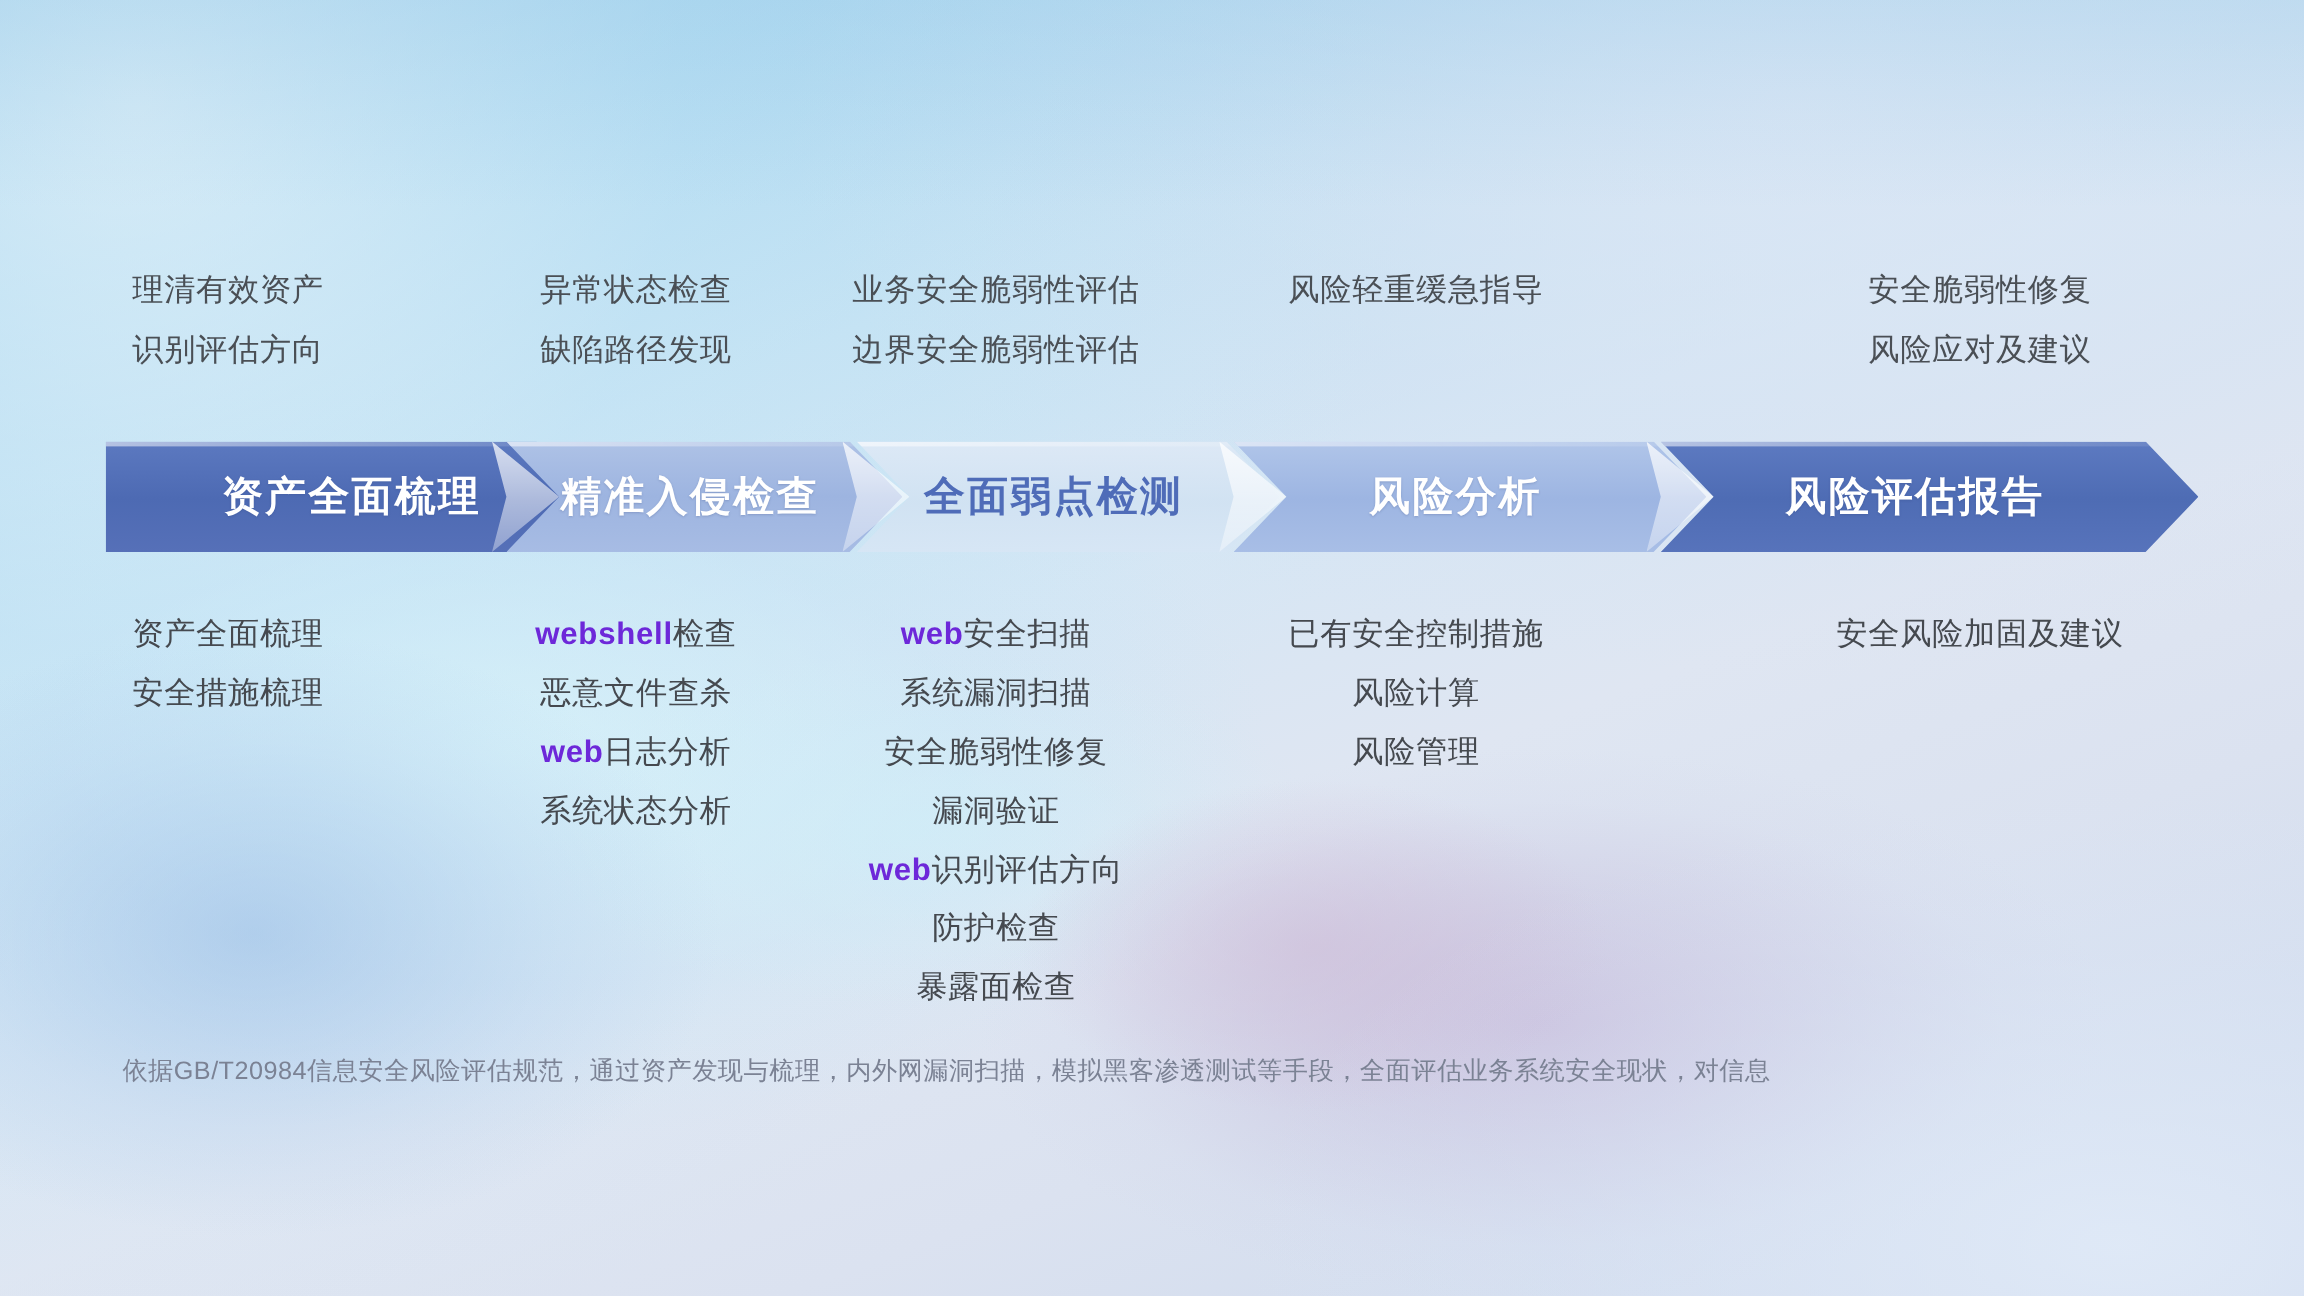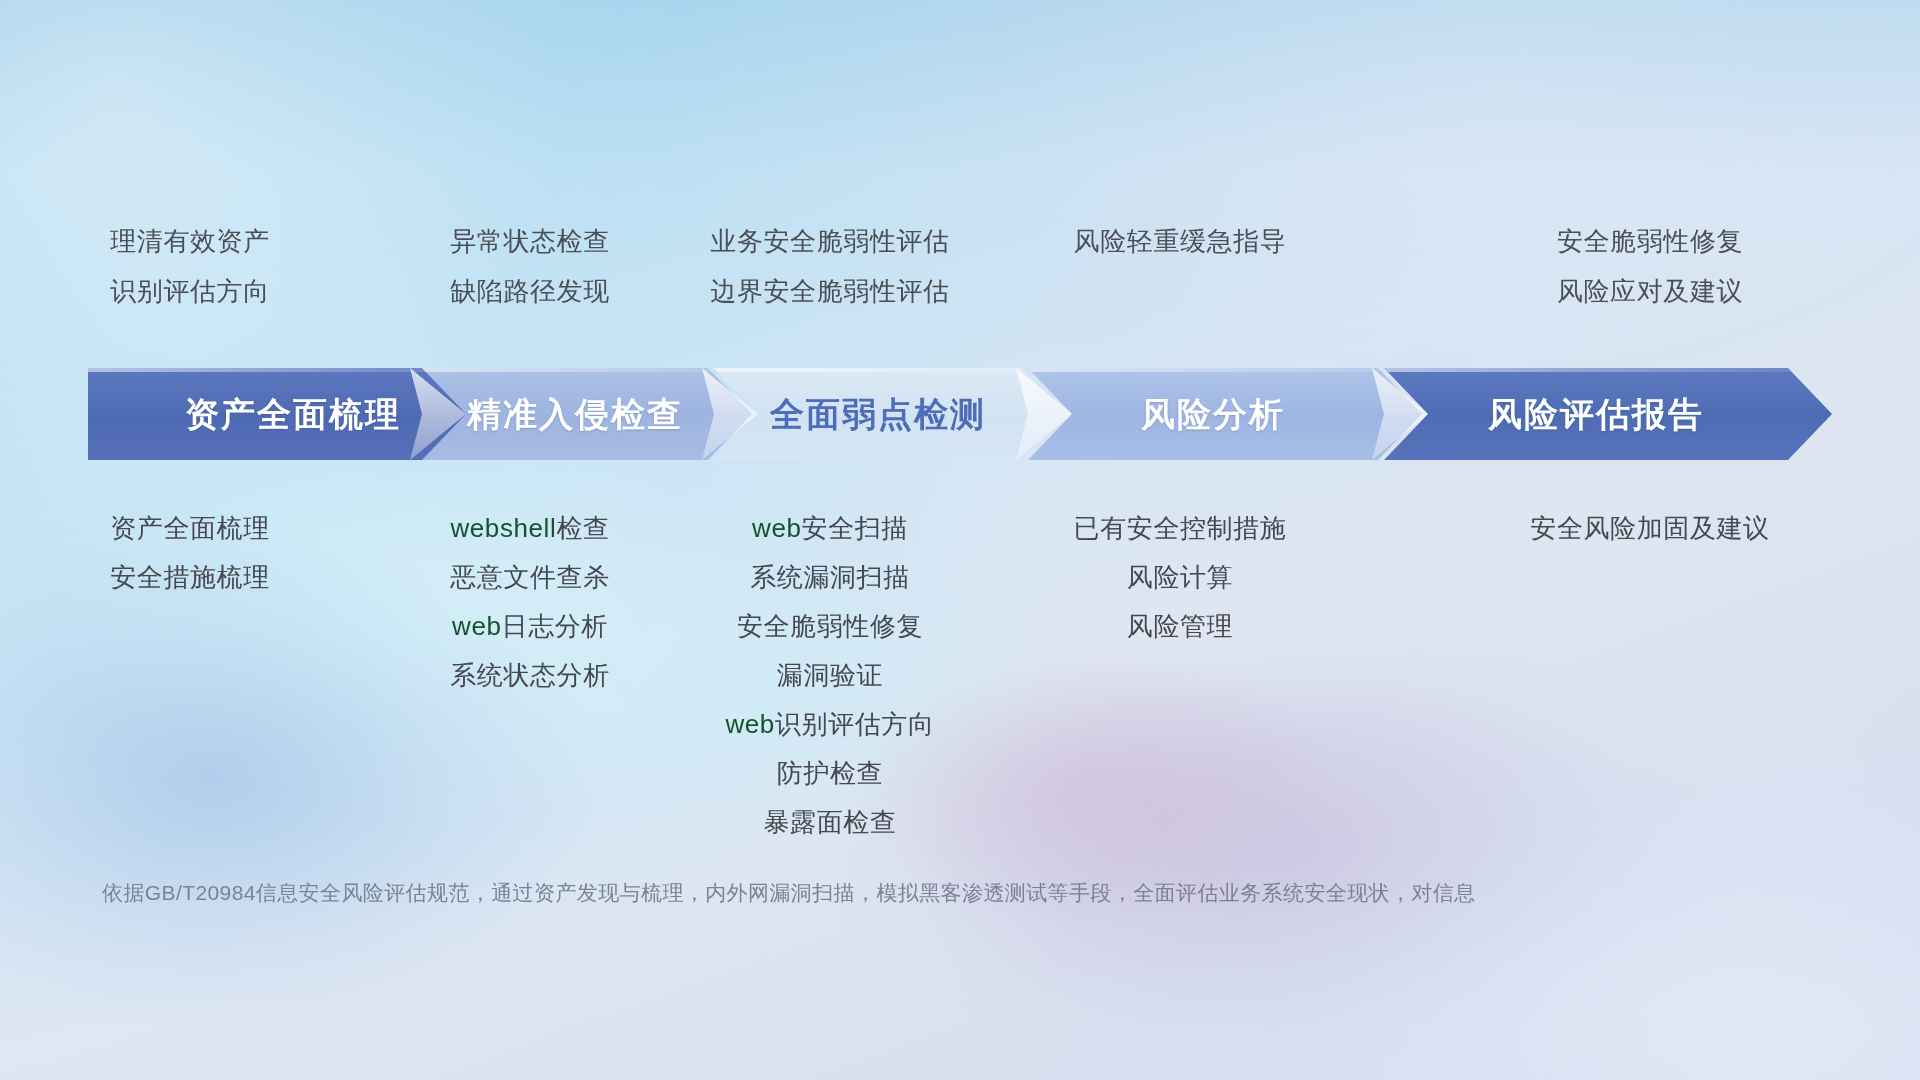--- a/index.html
+++ b/index.html
@@ -127,22 +127,22 @@
     font-size: 26px;
     color: #45494f;
     line-height: 1.0;
     margin-bottom: 23px;
     letter-spacing: 0.6px;
     white-space: nowrap;
   }
   #bottom-lists .entry:last-child { margin-bottom: 0; }
   #bottom-lists .entry b,
   #top-lists .entry b {
-    font-weight: 400;
-    color: #14532d;
+    font-weight: 700;
+    color: #6d28d9;
   }
 
   
   #band {
     position: absolute;
     top: 368px;
     left: 88px;
     width: 1744px;
     height: 92px;
   }

